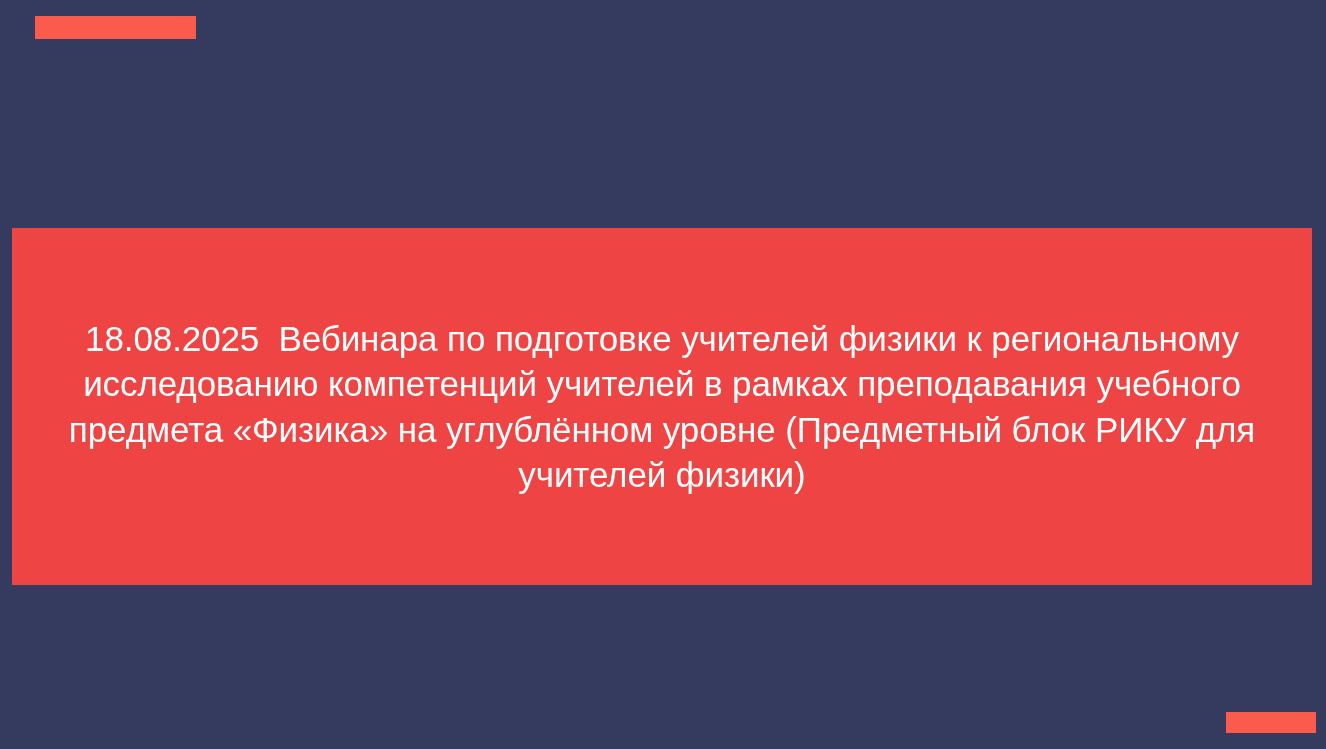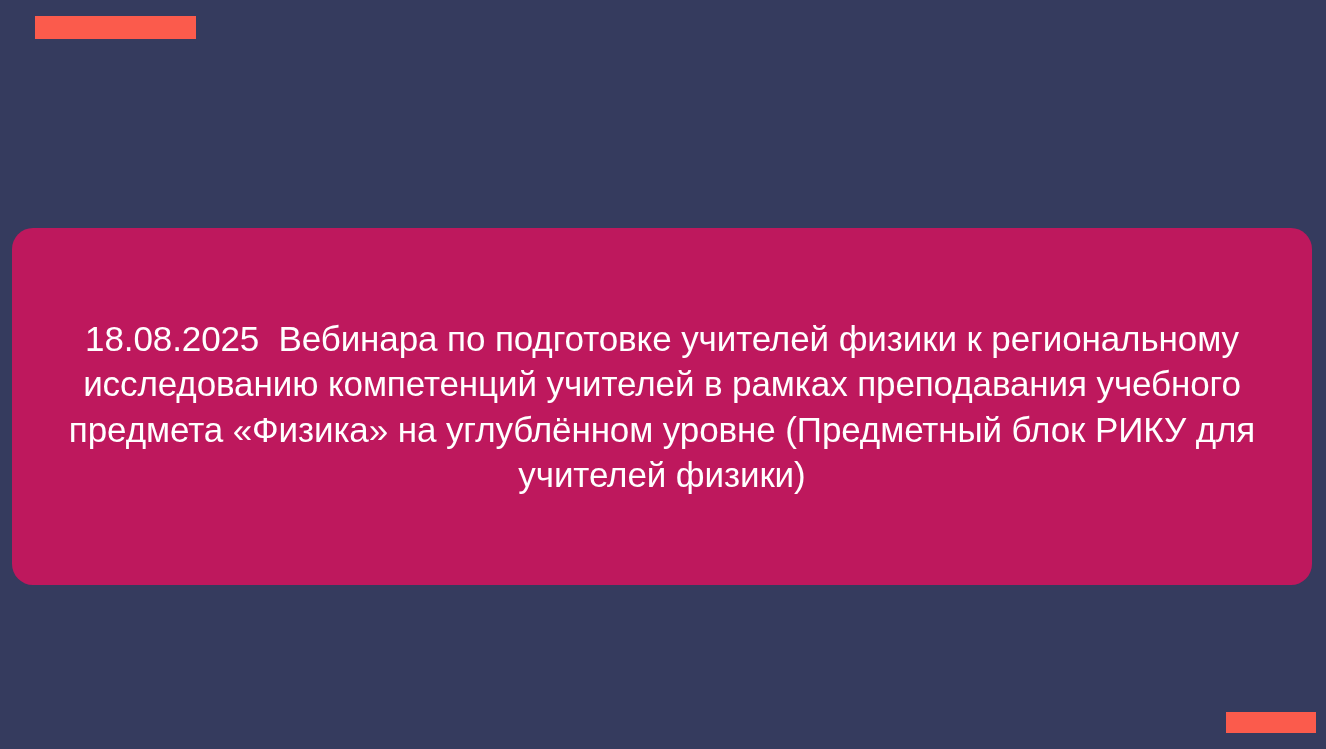--- a/index.html
+++ b/index.html
@@ -41,27 +41,26 @@
     background: #fb5b4c;
   }
 
   
   .title-panel {
     position: absolute;
     left: 12px;
     top: 228px;
     width: 1300px;
     height: 357px;
-    background: #be185d;
+    background: #ef4444;
     display: flex;
     align-items: center;
     justify-content: center;
     box-sizing: border-box;
     padding: 0 20px;
-    border-radius: 21px;
   }
 
   .title-text {
     color: #ffffff;
     font-family: "Liberation Sans", sans-serif;
     font-size: 35px;
     font-weight: 400;
     line-height: 45.5px;
     text-align: center;
     letter-spacing: -0.1px;

